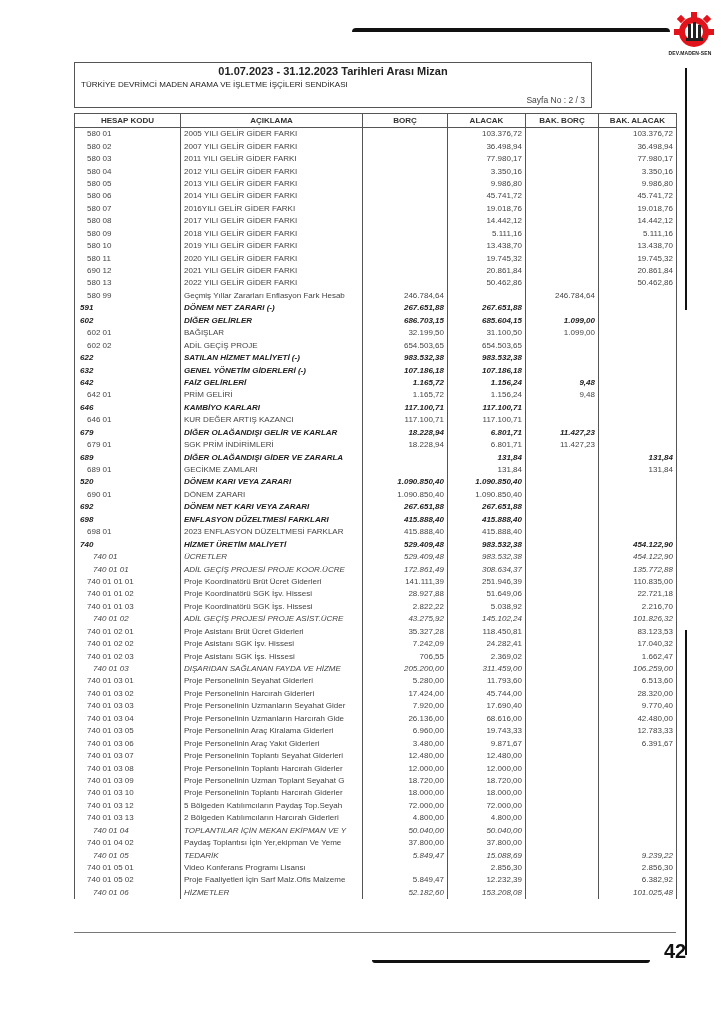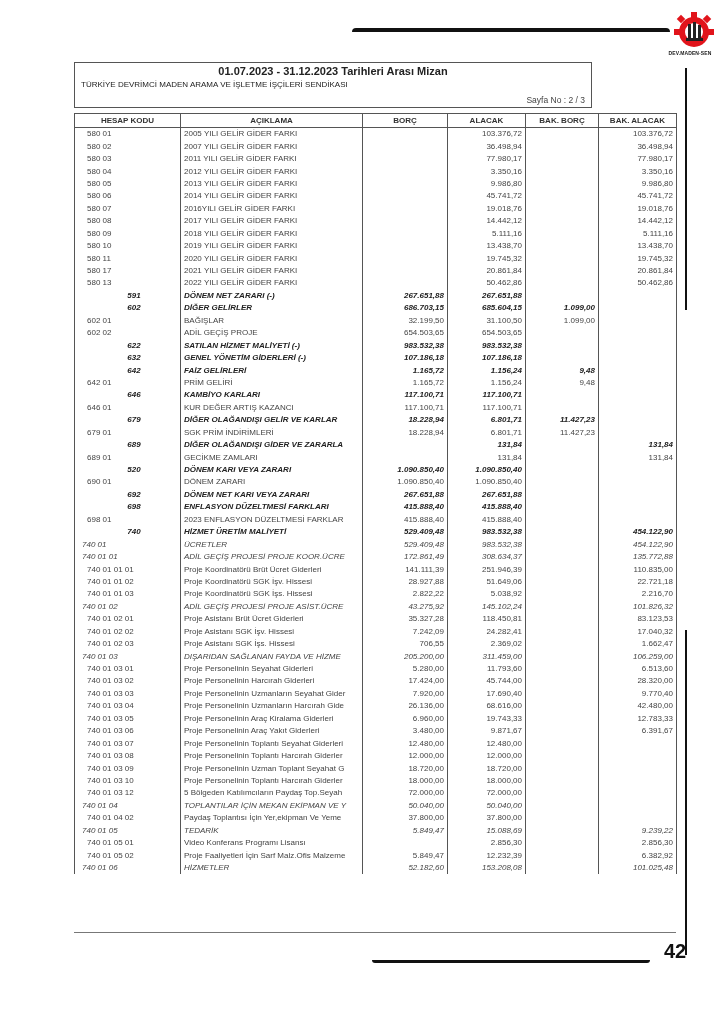--- a/index.html
+++ b/index.html
@@ -27,23 +27,23 @@
                    padding:0; color:#333; }
   table.mizan td { height:12.45px; padding:0 3px; white-space:nowrap; overflow:hidden;
                    line-height:12px; color:#444; }
   table.mizan td.code { border-left:1px solid #555; padding-left:12px; }
   table.mizan td.desc { border-left:1px solid #555; border-right:1px solid #555; }
   table.mizan td.num { text-align:right; }
   table.mizan td.b3 { border-right:1px solid #555; }
   table.mizan td.b4 { border-right:1px solid #555; }
   table.mizan td.b6 { border-right:1px solid #555; border-left:1px solid #555; }
   tr.lvl0 td { font-weight:bold; font-style:italic; color:#222; }
-  tr.lvl0 td.code { padding-left:16px;text-align:center; }
+  tr.lvl0 td.code { padding-left:5px; }
   tr.lvl1 td { font-style:italic; }
-  tr.lvl1 td.code { padding-left:7px; }
+  tr.lvl1 td.code { padding-left:18px; }
   .bottom-rule { position:absolute; left:74px; top:932px; width:602px; height:1px; background:#777; }
   .bottom-line { position:absolute; left:372px; top:960px; width:278px; height:3px;
                  background:#111; border-radius:0 0 4px 4px; }
   .page-num { position:absolute; left:664px; top:940px; font-size:20px; font-weight:bold; color:#111; }
 </style>
 </head>
 <body>
 
 <div class="topline"></div>
 
@@ -179,34 +179,42 @@
       </tr>
       <tr class="lvl2">
         <td class="code">580 11</td>
         <td class="desc">2020 YILI GELİR GİDER FARKI</td>
         <td class="num b3"></td>
         <td class="num b4">19.745,32</td>
         <td class="num"></td>
         <td class="num b6">19.745,32</td>
       </tr>
       <tr class="lvl2">
-        <td class="code">580 17</td>
+        <td class="code">690 12</td>
         <td class="desc">2021 YILI GELİR GİDER FARKI</td>
         <td class="num b3"></td>
         <td class="num b4">20.861,84</td>
         <td class="num"></td>
         <td class="num b6">20.861,84</td>
       </tr>
       <tr class="lvl2">
         <td class="code">580 13</td>
         <td class="desc">2022 YILI GELİR GİDER FARKI</td>
         <td class="num b3"></td>
         <td class="num b4">50.462,86</td>
         <td class="num"></td>
         <td class="num b6">50.462,86</td>
+      </tr>
+      <tr class="lvl2">
+        <td class="code">580 99</td>
+        <td class="desc">Geçmiş Yıllar Zararları Enflasyon Fark Hesab</td>
+        <td class="num b3">246.784,64</td>
+        <td class="num b4"></td>
+        <td class="num">246.784,64</td>
+        <td class="num b6"></td>
       </tr>
       <tr class="lvl0">
         <td class="code">591</td>
         <td class="desc">DÖNEM NET ZARARI (-)</td>
         <td class="num b3">267.651,88</td>
         <td class="num b4">267.651,88</td>
         <td class="num"></td>
         <td class="num b6"></td>
       </tr>
       <tr class="lvl0">
@@ -519,20 +527,28 @@
         <td class="num b3">18.000,00</td>
         <td class="num b4">18.000,00</td>
         <td class="num"></td>
         <td class="num b6"></td>
       </tr>
       <tr class="lvl2">
         <td class="code">740 01 03 12</td>
         <td class="desc">5 Bölgeden Katılımcıların Paydaş Top.Seyah</td>
         <td class="num b3">72.000,00</td>
         <td class="num b4">72.000,00</td>
+        <td class="num"></td>
+        <td class="num b6"></td>
+      </tr>
+      <tr class="lvl2">
+        <td class="code">740 01 03 13</td>
+        <td class="desc">2 Bölgeden Katılımcıların Harcırah Giderleri</td>
+        <td class="num b3">4.800,00</td>
+        <td class="num b4">4.800,00</td>
         <td class="num"></td>
         <td class="num b6"></td>
       </tr>
       <tr class="lvl1">
         <td class="code">740 01 04</td>
         <td class="desc">TOPLANTILAR İÇİN MEKAN EKİPMAN VE Y</td>
         <td class="num b3">50.040,00</td>
         <td class="num b4">50.040,00</td>
         <td class="num"></td>
         <td class="num b6"></td>

